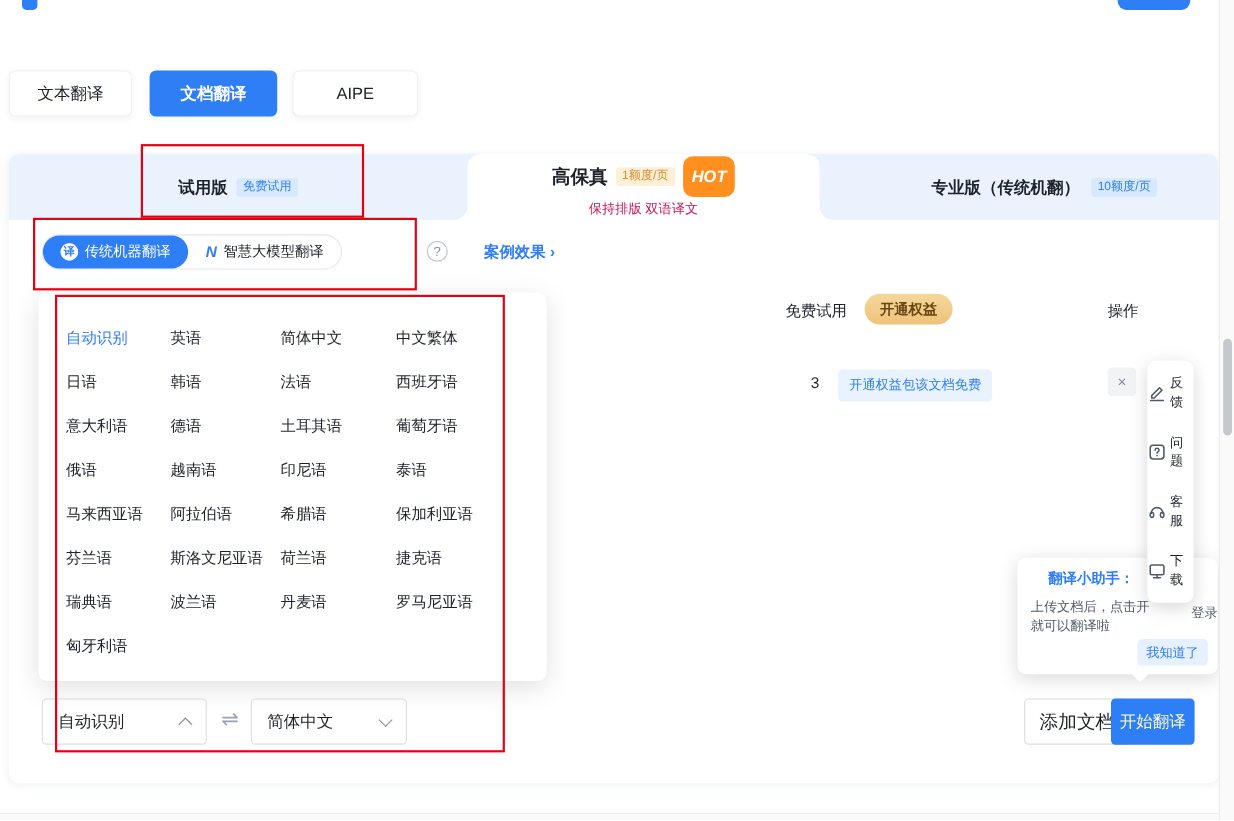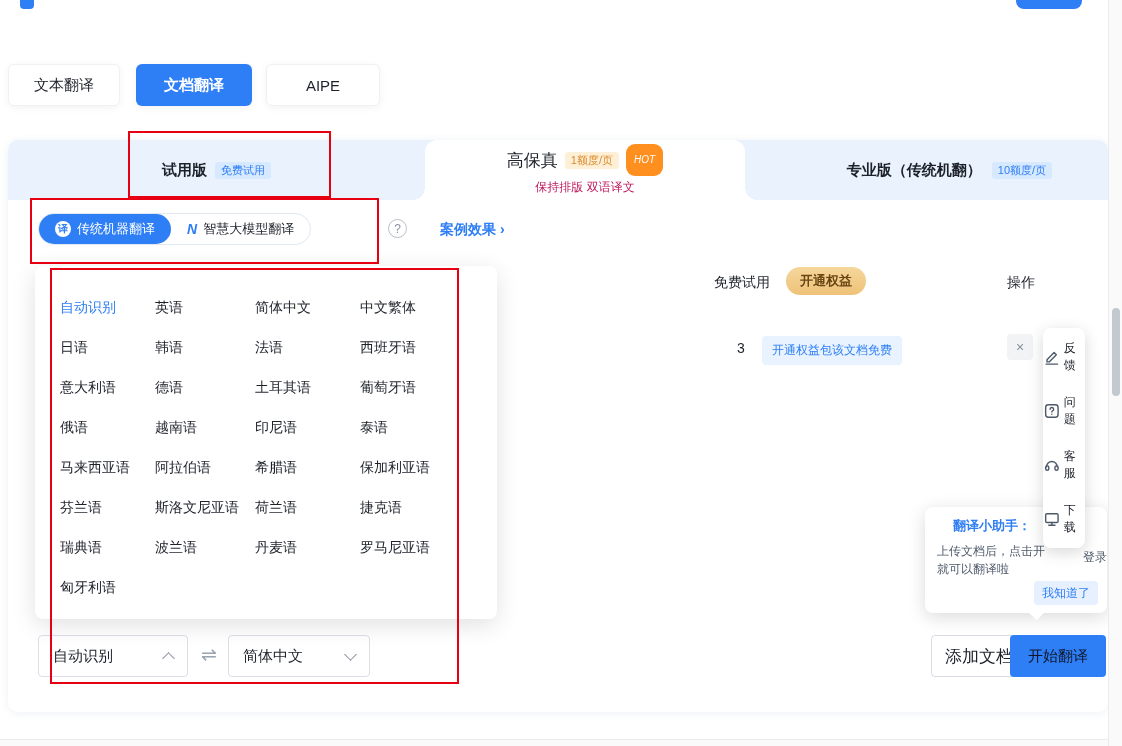--- a/index.html
+++ b/index.html
@@ -22,30 +22,30 @@
   .card{position:absolute;left:8px;top:140px;width:1100px;height:572px;background:#fff;border-radius:10px;
         box-shadow:0 1px 8px rgba(30,60,100,.08);}
   .band{position:absolute;left:8px;top:140px;width:1100px;height:60px;background:var(--band,#e9f2fd);border-radius:10px 10px 0 0;}
 
   .plan-trial{position:absolute;left:8px;top:140px;width:417px;height:60px;display:flex;align-items:center;justify-content:center;gap:8px;cursor:pointer;}
   .plan-pro{position:absolute;left:745px;top:140px;width:363px;height:60px;display:flex;align-items:center;justify-content:center;gap:10px;padding-left:46px;box-sizing:border-box;cursor:pointer;}
   .plan-title{font-size:15px;font-weight:bold;color:#1d2129;}
   .badge{font-size:11px;padding:3px 6px;border-radius:3px;line-height:1;}
   .badge.blue{background:#d6e9ff;color:var(--primary,#2e7ef5);}
   .badge.amber{background:#fdf0d7;color:#dd8a2b;}
-  .badge.hot{background:var(--hot,#ff8f1f);color:#fff;font-weight:normal;font-style:italic;border-radius:9px;padding:11px 8px;font-size:10px;}
+  .badge.hot{background:var(--hot,#ff8f1f);color:#fff;font-weight:bold;font-style:italic;border-radius:9px;padding:11px 8px;font-size:15px;}
 
   .hifi-tab{position:absolute;left:425px;top:140px;width:320px;height:60px;background:#fff;border-radius:12px 12px 0 0;
             display:flex;flex-direction:column;align-items:center;justify-content:center;gap:3px;cursor:pointer;}
   .hifi-tab::before{content:"";position:absolute;left:-12px;bottom:0;width:12px;height:12px;
             background:radial-gradient(circle 12px at 0 0, var(--band,#e9f2fd) 0 11.5px, #fff 12px);}
   .hifi-tab::after{content:"";position:absolute;right:-12px;bottom:0;width:12px;height:12px;
             background:radial-gradient(circle 12px at 100% 0, var(--band,#e9f2fd) 0 11.5px, #fff 12px);}
   .hifi-line1{display:flex;align-items:center;gap:7px;}
-  .hifi-title{font-size:17px;font-weight:normal;color:#1d2129;}
+  .hifi-title{font-size:17px;font-weight:bold;color:#1d2129;}
   .hifi-sub{font-size:12px;color:#be185d;}
 
   
   .mode-toggle{position:absolute;left:38px;top:213px;height:32px;display:flex;align-items:stretch;background:#fff;
                border:1px solid #e1e8f2;border-radius:17px;box-sizing:border-box;}
   .mode{display:flex;align-items:center;gap:6px;padding:0 16px;border-radius:16px;font-size:13px;border:none;
         background:transparent;color:#1d2129;cursor:pointer;font-family:inherit;}
   .mode.sel{background:var(--primary,#2e7ef5);color:#fff;}
   .mt-ic{width:16px;height:16px;border-radius:50%;background:#fff;color:var(--primary,#2e7ef5);font-size:10px;font-weight:bold;
          display:flex;align-items:center;justify-content:center;}
@@ -78,22 +78,22 @@
           display:flex;align-items:center;justify-content:space-between;padding:0 14px;box-sizing:border-box;
           font-size:15px;color:#1d2129;cursor:pointer;}
   .sel-src{left:38px;width:150px;}
   .sel-tgt{left:228px;width:142px;}
   .chev{width:8px;height:8px;border-right:1.6px solid #8a919f;border-bottom:1.6px solid #8a919f;}
   .chev.up{transform:rotate(-135deg);margin-top:5px;}
   .chev.down{transform:rotate(45deg);margin-top:-4px;}
   .swap{position:absolute;left:194px;top:643px;width:30px;font-size:19px;color:#9aa4b2;text-align:center;cursor:pointer;}
   .add{position:absolute;left:884px;top:635px;width:96px;height:42px;background:#fff;border:1px solid #d9dce3;border-radius:4px;
        font-size:17px;color:#1d2129;cursor:pointer;font-family:inherit;margin-left:47px;}
-  .start{position:absolute;left:1010px;top:635px;width:96px;height:42px;background:var(--primary,#2e7ef5);border:none;border-radius:4px;
-         font-size:15px;color:#0f172a;cursor:pointer;font-family:Liberation Sans, sans-serif;}
+  .start{position:absolute;left:1010px;top:635px;width:76px;height:42px;background:var(--primary,#2e7ef5);border:none;border-radius:4px;
+         font-size:15px;color:#fef9c3;cursor:pointer;font-family:Liberation Sans, sans-serif;}
 
   
   .float-menu{position:absolute;left:1043px;top:328px;width:42px;background:#fff;border-radius:8px;
               box-shadow:0 4px 16px rgba(0,0,0,.16);z-index:40;display:flex;flex-direction:column;align-items:center;
               padding:12px 0;gap:20px;}
   .fm-item{display:flex;flex-direction:row;align-items:center;gap:3px;cursor:pointer;}
   .fm-item svg{width:20px;height:20px;stroke:#4e5969;fill:none;stroke-width:1.6;stroke-linecap:round;stroke-linejoin:round;}
   .fm-label{font-size:12px;color:#1d2129;}
 
   

